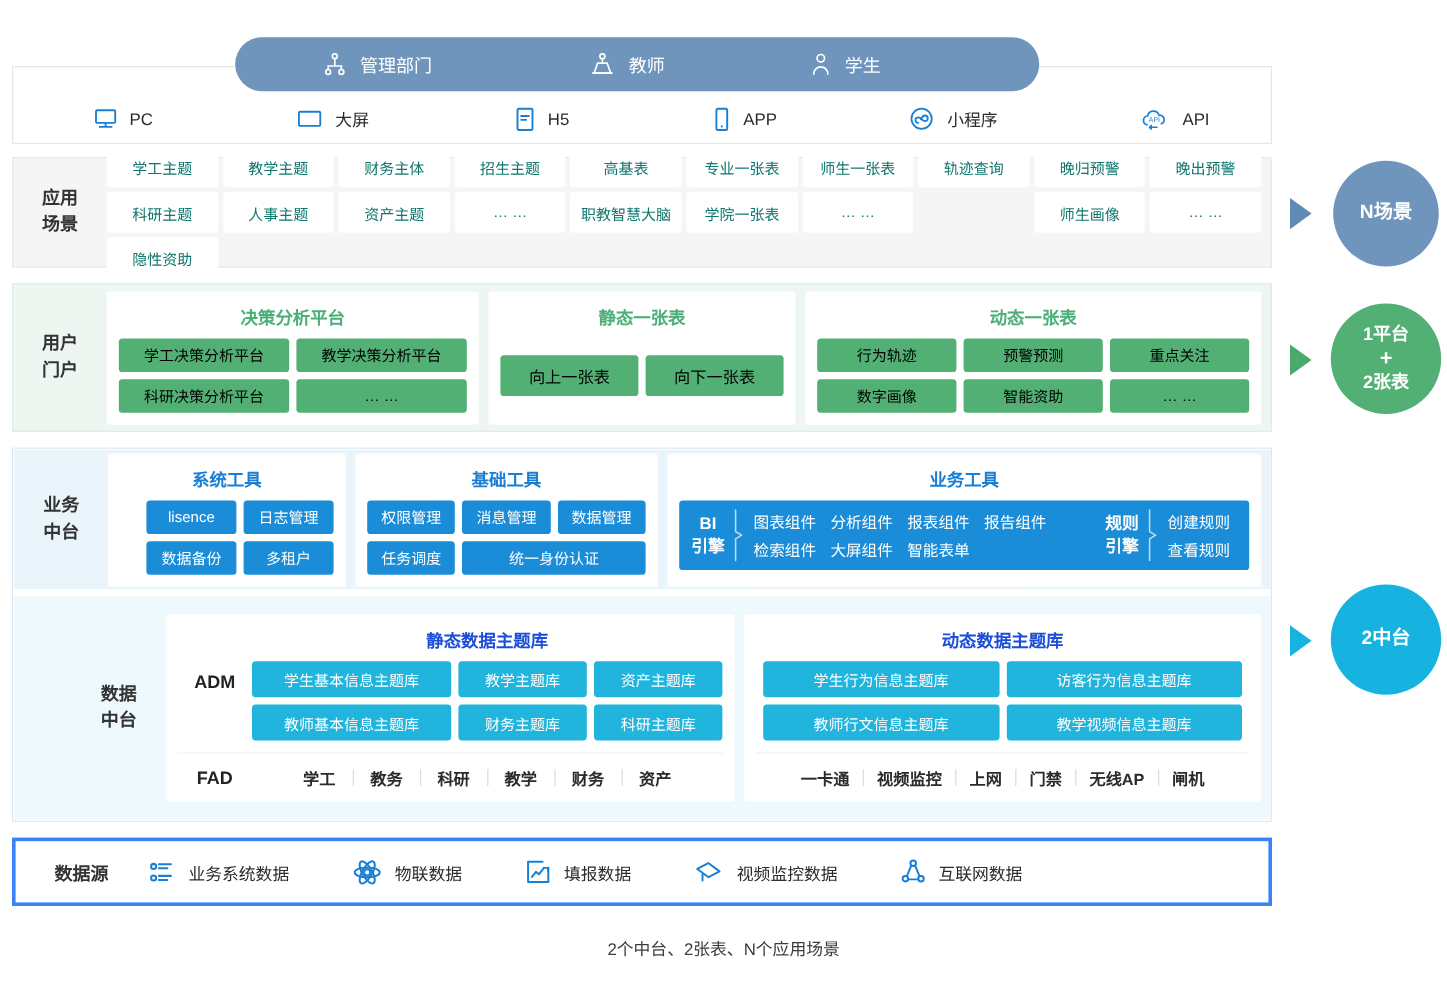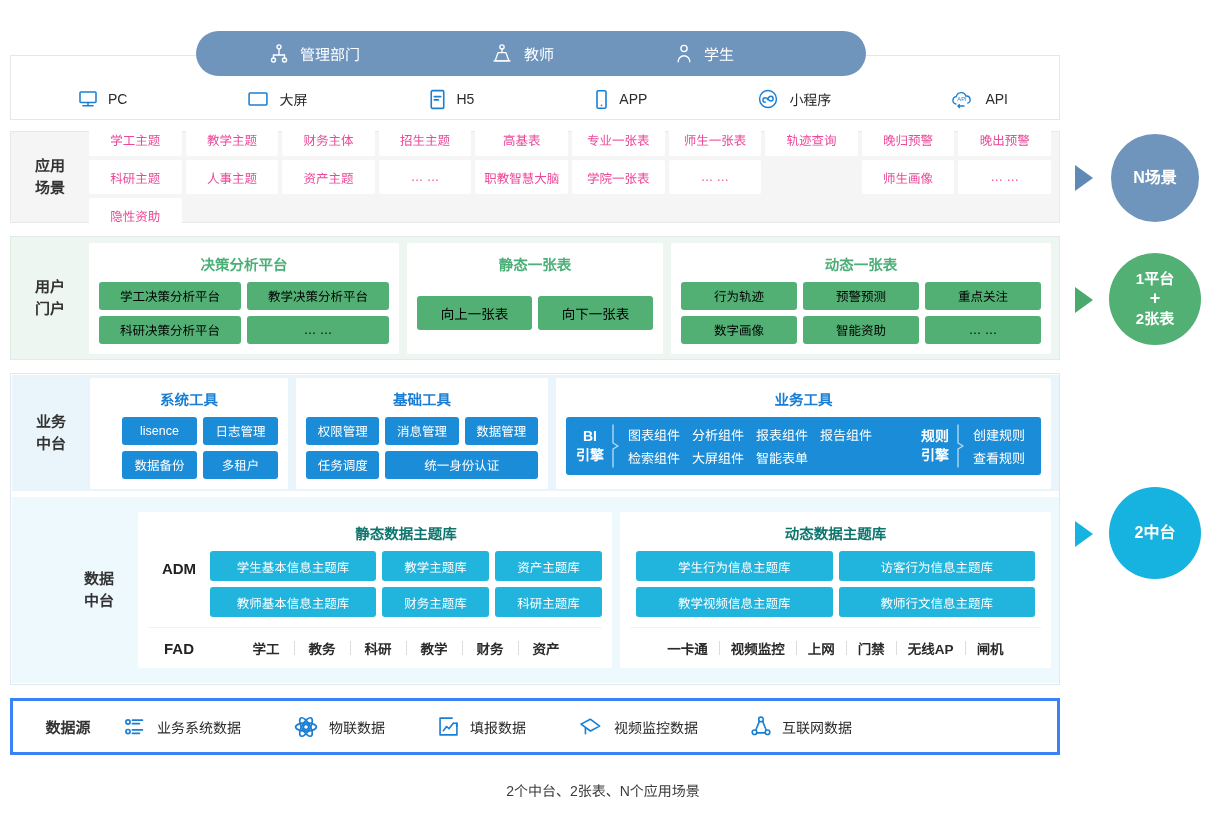--- a/index.html
+++ b/index.html
@@ -62,21 +62,21 @@
   .sec-scenarios .sec-label{width:78px;}
   .scen-grid{
     flex:1;display:grid;
     grid-template-columns:repeat(10,1fr);
     grid-auto-rows:34px;
     gap:4px 4px;padding-right:8px;
   }
   .scen-cell{
     background:#fff;border-radius:2px;
     display:flex;align-items:center;justify-content:center;
-    font-size:12.5px;color:#ec4899;white-space:nowrap;
+    font-size:12.5px;color:#0f766e;white-space:nowrap;
   }
 
   
   .sec-portal{
     left:10px;top:236px;width:1050px;height:124px;
     background:#eef6f1;border:1px solid #e1ece5;
     display:flex;align-items:center;
   }
   .sec-portal .sec-label{width:78px;}
   .portal-cards{flex:1;display:flex;gap:8px;padding-right:8px;}
@@ -144,21 +144,21 @@
   .data-cards{flex:1;display:flex;gap:8px;padding-right:8px;}
   .dcard{background:#fff;border-radius:2px;box-sizing:border-box;display:flex;flex-direction:column;}
   .dc-static{width:474px;}
   .dc-dyn{flex:1;}
   .dcard-top{padding:8px 10px 10px;display:flex;align-items:flex-start;gap:0;}
   .adm-label{
     width:62px;flex:0 0 auto;font-size:15px;font-weight:bold;color:#222;
     display:flex;align-items:center;justify-content:center;align-self:center;
   }
   .dcard-body{flex:1;}
-  .dcard-title{text-align:center;font-size:14.5px;font-weight:bold;color:#0f766e;margin:2px 0 8px;}
+  .dcard-title{text-align:center;font-size:14.5px;font-weight:bold;color:#1d4ed8;margin:2px 0 8px;}
   .cbtn{
     background:#21b4dd;color:#fff;border-radius:3px;
     display:flex;align-items:center;justify-content:center;
     font-size:12.5px;height:30px;white-space:nowrap;
   }
   .dc-static .g-grid{grid-template-columns:1.55fr 1fr 1fr;}
   .dc-dyn .g-grid{grid-template-columns:1fr 1fr;}
   .fad-row{
     border-top:1px solid #edf3f6;margin:0 10px;padding:10px 0 10px;
     display:flex;align-items:center;
@@ -488,22 +488,22 @@
           </div>
         </div>
 
         <div class="dcard dc-dyn">
           <div class="dcard-top" style="padding-left:16px;padding-right:16px;">
             <div class="dcard-body">
               <div class="dcard-title">动态数据主题库</div>
               <div class="g-grid">
                 <div class="cbtn">学生行为信息主题库</div>
                 <div class="cbtn">访客行为信息主题库</div>
+                <div class="cbtn">教师行文信息主题库</div>
                 <div class="cbtn">教学视频信息主题库</div>
-                <div class="cbtn">教师行文信息主题库</div>
               </div>
             </div>
           </div>
           <div class="fad-row">
             <div class="fad-items">
               <span class="item">一卡通</span>
               <span class="fad-sep"></span>
               <span class="item">视频监控</span>
               <span class="fad-sep"></span>
               <span class="item">上网</span>

